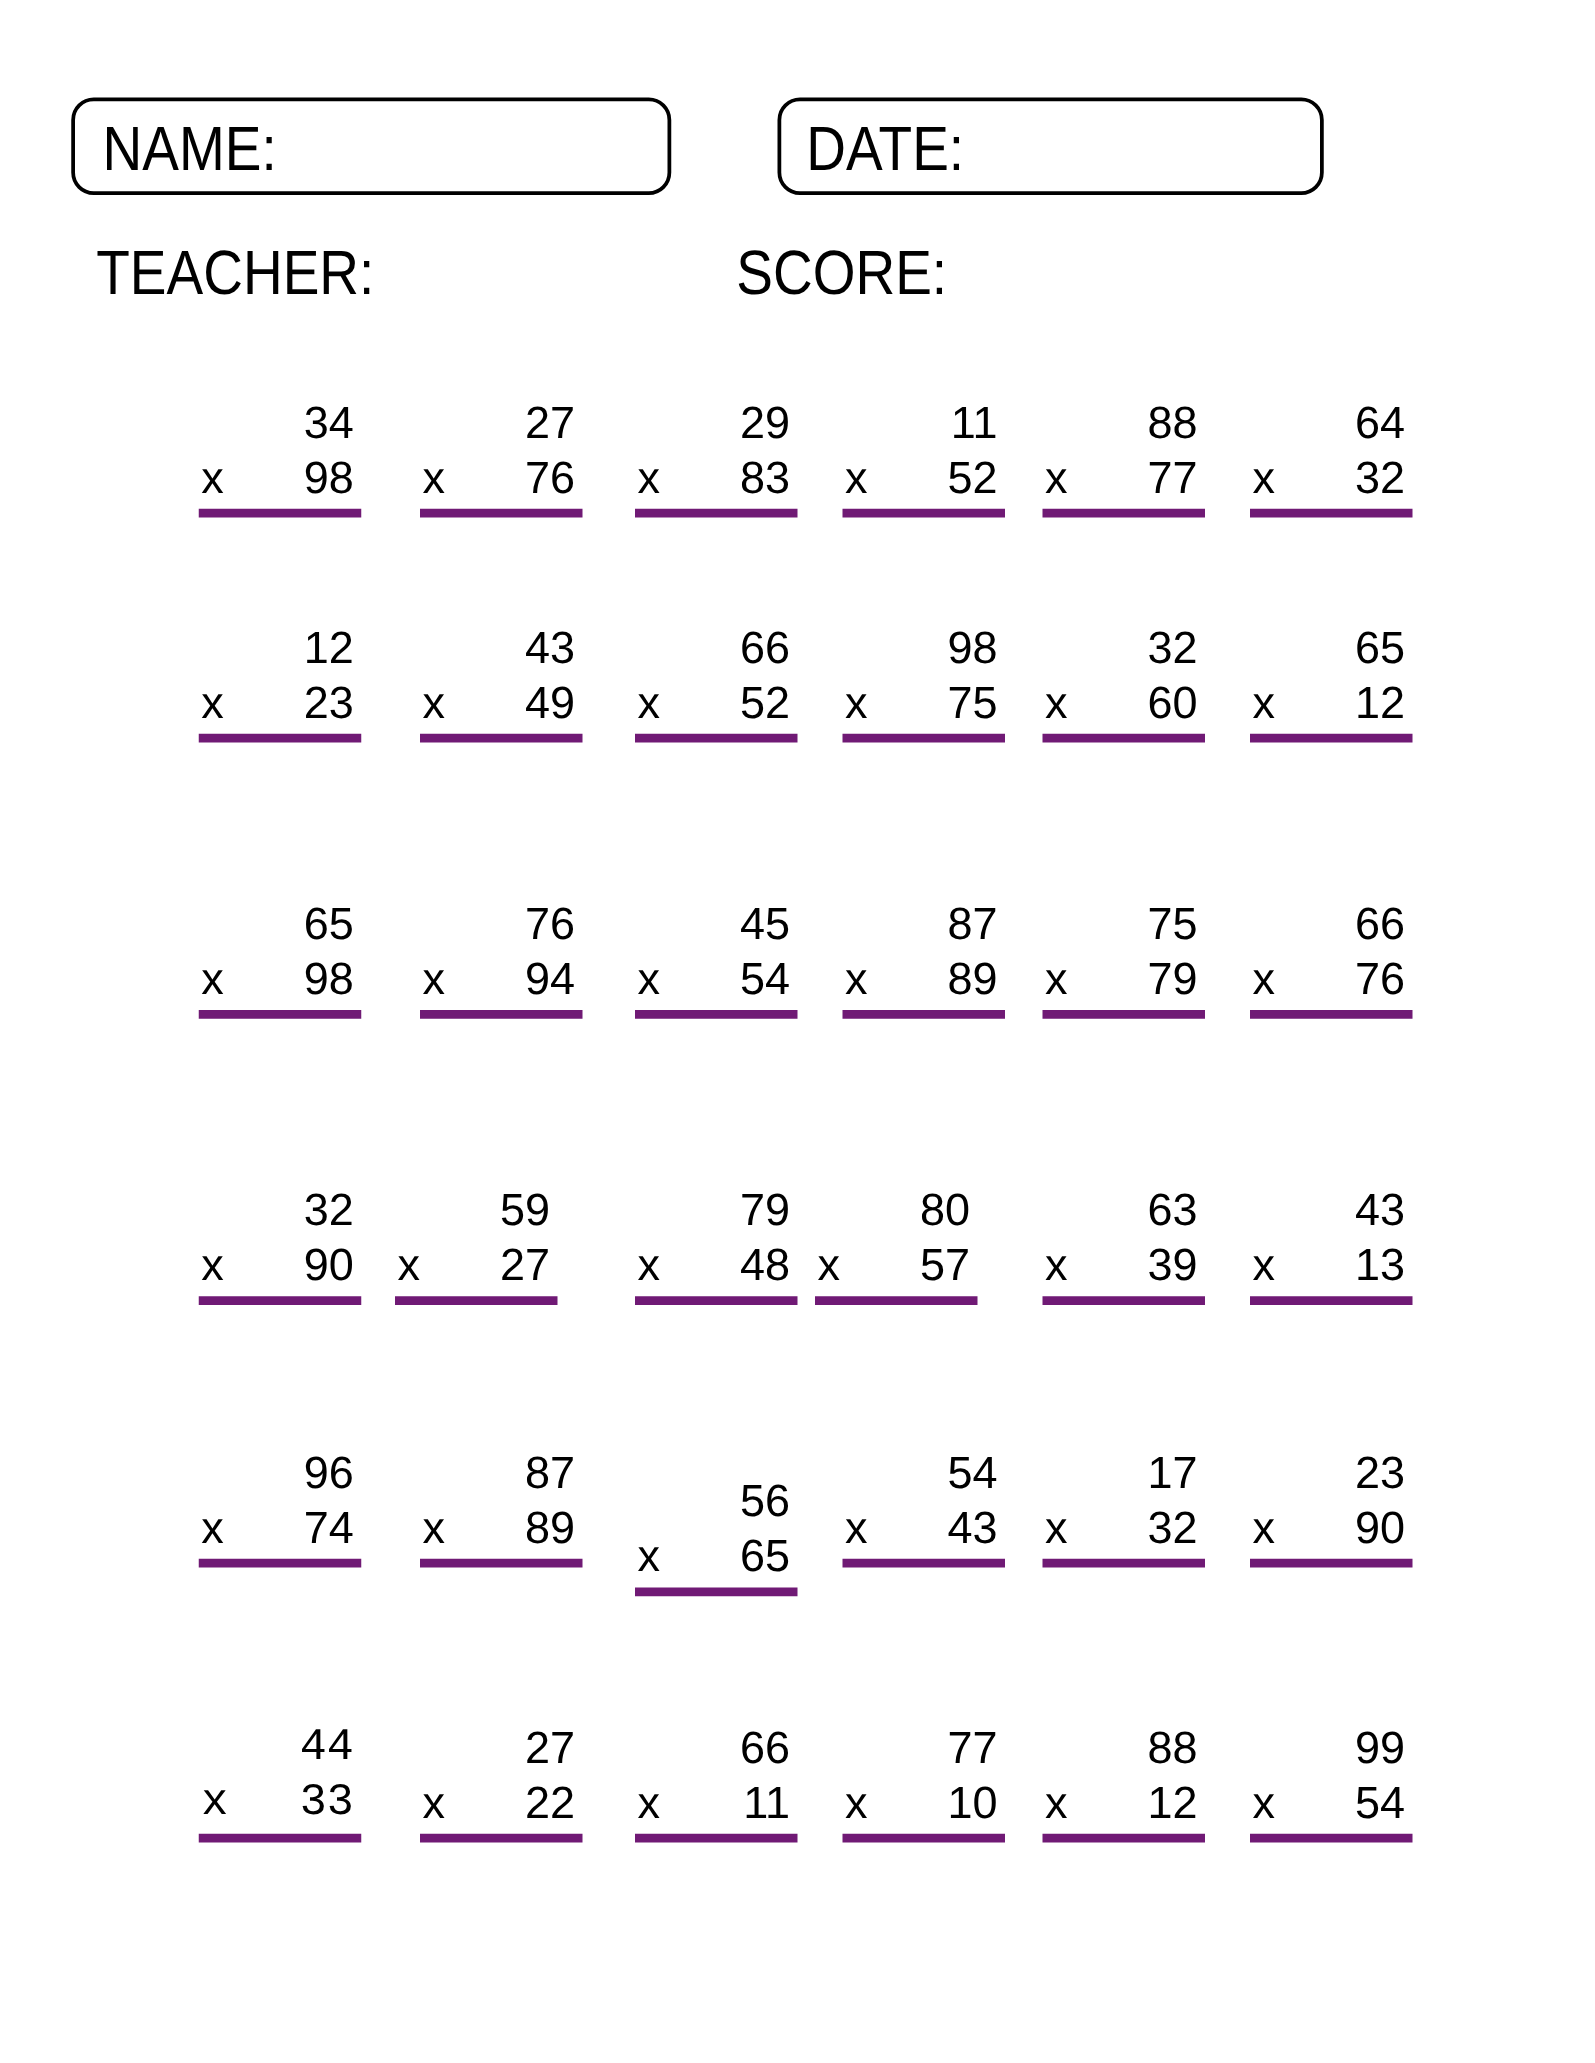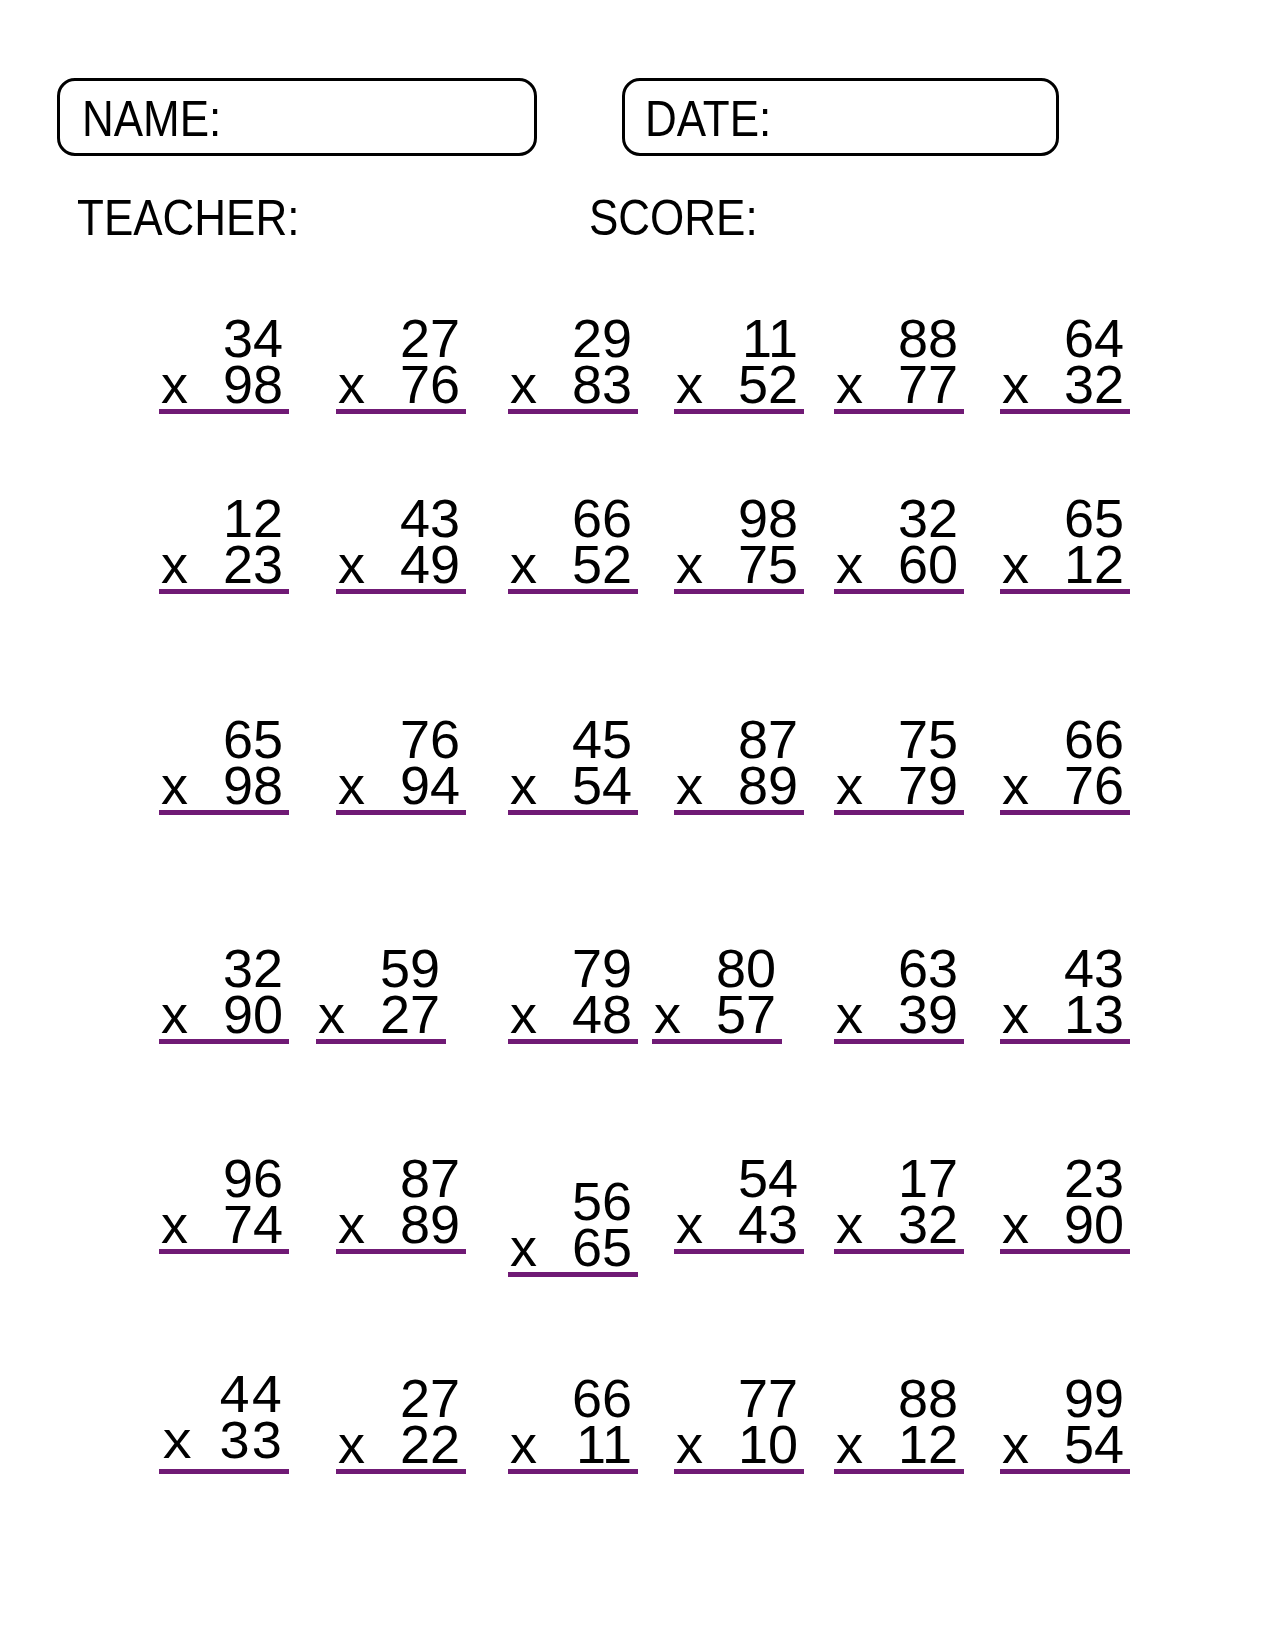--- a/index.html
+++ b/index.html
@@ -60,22 +60,22 @@
     left: 0;
     top: 0;
     width: 1276px;
     height: 1650px;
   }
   .problem-cell {
     position: absolute;
     width: 130px;
     height: 100px;
     box-sizing: border-box;
-    border-bottom: 5px solid #701a75;
-    font-size: 54px;
+    border-bottom: 7px solid #701a75;
+    font-size: 36px;
   }
   .top-num {
     position: absolute;
     top: 0;
     right: 6px;
     line-height: 48px;
     white-space: nowrap;
   }
   .bottom-row {
     position: absolute;

